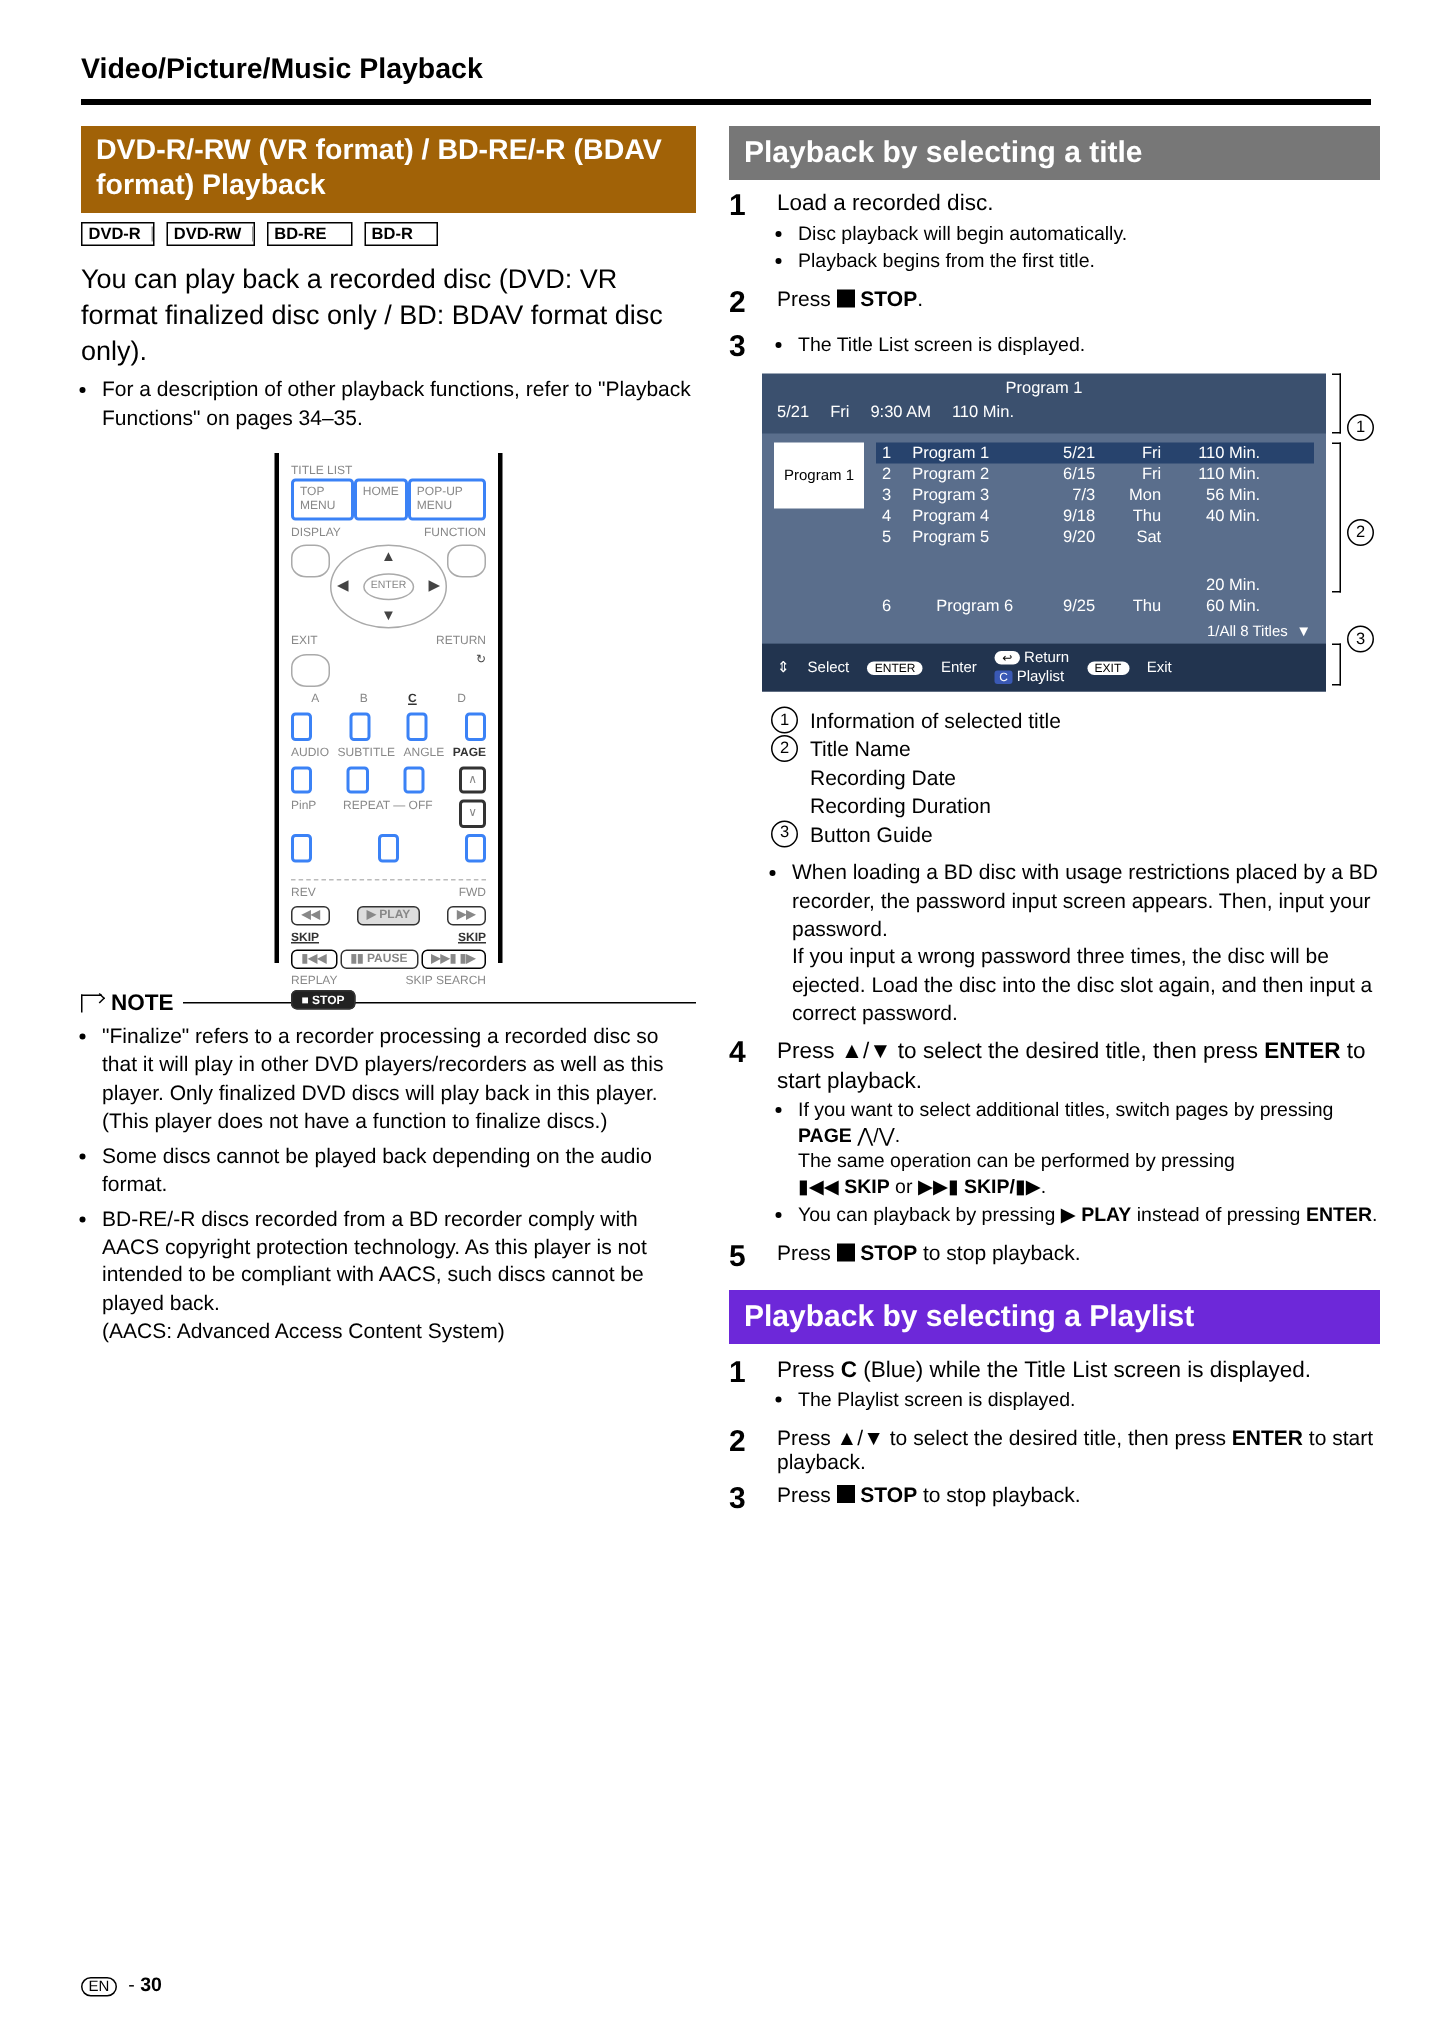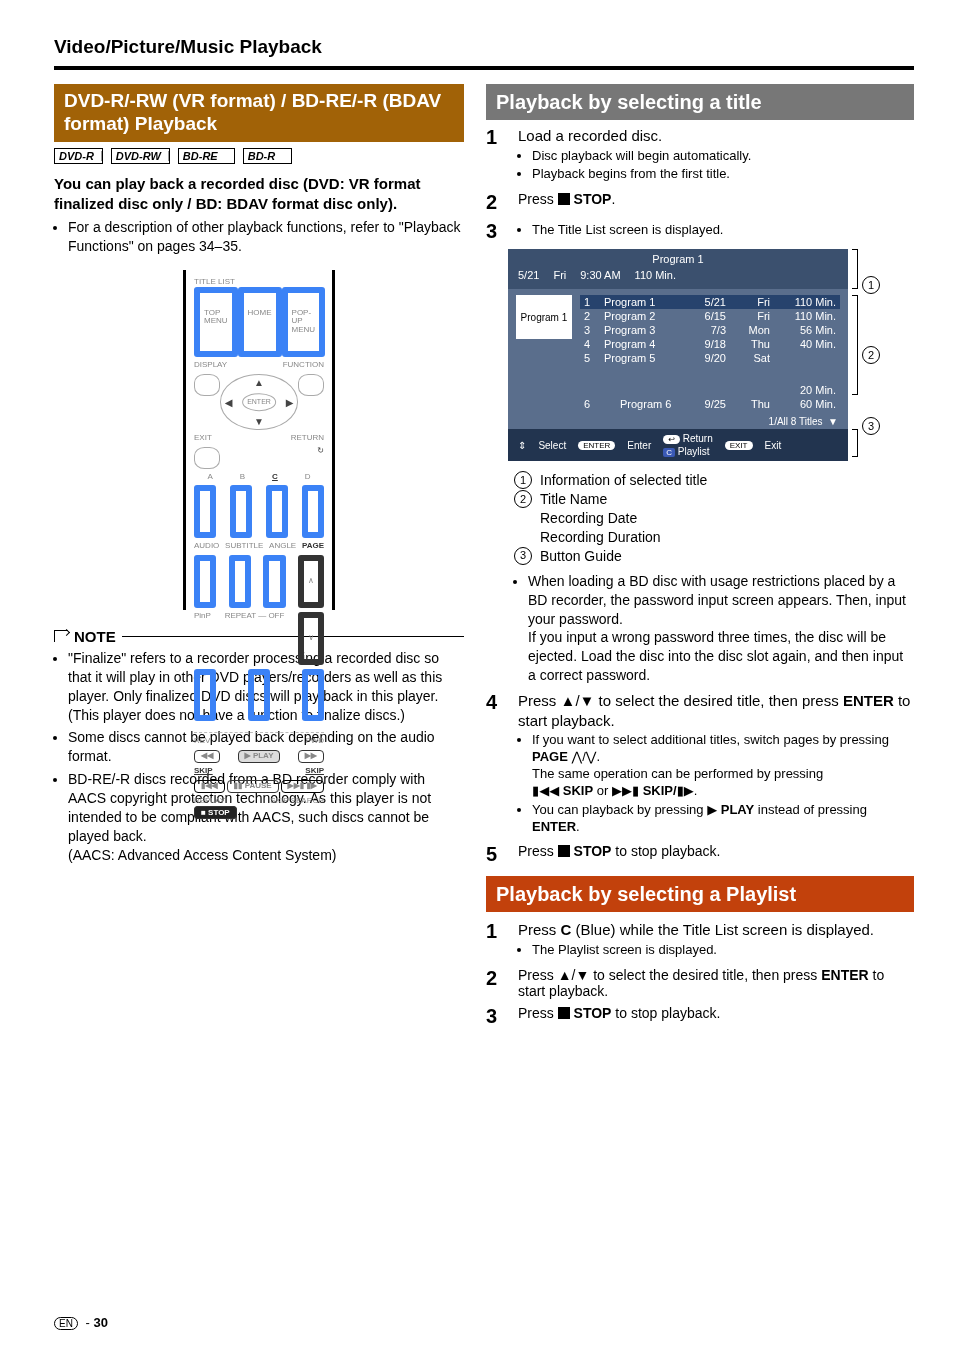--- a/index.html
+++ b/index.html
@@ -20,31 +20,31 @@
     border-top: 4px solid #000;
     margin-bottom: 14px;
   }
   .cols { display: flex; gap: 22px; }
   .col { flex: 1 1 0; }
   .section-block {
     background: #a16207; color: #fff; padding: 6px 10px;
     font-weight: bold; font-size: 19px; line-height: 1.2;
     margin-bottom: 6px;
   }
-  .badges { display: flex; gap: 8px; margin: 4px 0 10px; font-style: italic; }
+  .badges { display: flex; gap: 8px; margin: 4px 0 10px; }
   .badge {
     font-size: 11px; font-weight: bold;
     border: 1px solid #000; padding: 1px 4px;
   }
   .badge-right-line { position: relative; padding-right: 8px; }
   .badge-right-line::after {
     content: ""; position: absolute; right: 0; top: 2px; bottom: 2px;
     width: 1px; background: #999;
   }
-  .body-text { font-size: 15px; line-height: 1.35; font-weight: bold; }
+  .body-text { font-size: 18px; line-height: 1.35; }
   .bullets { padding-left: 14px; }
   .bullets li { list-style: disc; font-size: 14px; line-height: 1.35; margin-bottom: 4px; }
   .note-title {
     display: flex; align-items: center; gap: 6px;
     font-weight: bold; font-size: 15px;
     margin-top: 18px;
   }
   .note-line {
     flex-grow: 1; height: 1px; background: #000;
   }
@@ -52,38 +52,38 @@
     margin: 14px auto 8px; display: block;
     width: 152px; height: 340px;
     border-left: 3.5px solid #000;
     border-right: 3.5px solid #000;
     padding: 8px 8px;
     font-size: 8px; color: #888;
     position: relative;
     line-height: 1.1;
   }
   .remote-img .row { display: flex; justify-content: space-between; margin-bottom: 4px; }
-  .btn-outline { border: 6px solid #3b82f6; border-radius: 3px; padding: 16px 4px; }
+  .btn-outline { border: 2px solid #3b82f6; border-radius: 3px; padding: 3px 4px; }
   .btn-oval { border: 1px solid #aaa; border-radius: 40%; width: 26px; height: 22px; display:flex; align-items:center; justify-content:center; }
   .big-oval { width: 80px; height: 56px; border:1px solid #aaa; border-radius:50%; margin: 0 auto; position:relative; }
   .big-oval .arrow { position:absolute; font-size:10px; color:#444; }
   .big-oval .enter { position:absolute; left:50%; top:50%; transform:translate(-50%,-50%); font-size:7px; border:1px solid #aaa; border-radius:50%; padding:4px; }
   .pillbtn { border:1.5px solid #333; border-radius:4px; padding:1px 6px; font-size:8px; font-weight:bold; }
   .pillbtn.dark { background:#ddd; }
   .pillbtn.black { background:#222; color:#fff; }
   .key-black { display:inline-block; width:12px; height:12px; background:#000; vertical-align:-1px; }
   .step-num { font-weight:bold; font-size:20px; width:22px; display:inline-block; }
   .step { display:flex; gap:10px; margin-bottom:6px; font-size:14px; }
   .step .step-body { flex:1; }
   .step .step-body .title-line { font-size:15px; line-height:1.3; }
   .step .step-body .sub-ul { padding-left:14px; margin-top:2px; }
   .step .step-body .sub-ul li { list-style:disc; font-size:13px; line-height:1.3; margin-bottom:2px; }
   .title-list-box { margin: 6px 0 10px 22px; }
   .tl-wrap { display:flex; align-items:stretch; }
-  .tl-screen { background:#3b506e; color:#fff; font-size:11px; width:340px; }
+  .tl-screen { background:#3b506e; color:#fff; font-size:11px; width:376px; }
   .tl-header { padding:4px 10px 8px; }
   .tl-header-row { display:flex; gap:14px; margin-top:4px; }
   .tl-main { background:#5a6e8c; padding:6px 8px 18px; display:flex; gap:8px; position:relative; }
   .tl-thumb { background:#fff; color:#000; font-size:10px; width:60px; height:44px; display:flex; align-items:center; justify-content:center; text-align:center; }
   .tl-rows .r { display:flex; gap:14px; padding:1px 4px; }
   .tl-rows .r.sel { background:#27436d; }
   .tl-foot { background:#22344f; padding:4px 10px; display:flex; gap:12px; align-items:center; font-size:10px; }
   .tiny-ico { background:#000; color:#fff; font-size:8px; padding:0 3px; border-radius:2px; }
   .tiny-ico.round { background:#fff; color:#000; border-radius:8px; padding:0 5px; }
   .callout-col { width:26px; display:flex; flex-direction:column; justify-content:space-around; align-items:center; }
@@ -396,21 +396,21 @@
       </div>
     </div>
 
     <div class="step">
       <span class="step-num">5</span>
       <div class="step-body title-line">
         <span>Press </span><span class="key-black"></span><b> STOP</b><span> to stop playback.</span>
       </div>
     </div>
 
-    <div class="section-block" style="background:#c2410c; font-size:20px; margin-top:10px;">Playback by selecting a Playlist</div>
+    <div class="section-block" style="background:#6d28d9; font-size:20px; margin-top:10px;">Playback by selecting a Playlist</div>
 
     <div class="step" style="margin-top:8px;">
       <span class="step-num">1</span>
       <div class="step-body">
         <div class="title-line">
           <span>Press </span><b>C</b><span> (Blue) while the Title List screen is displayed.</span>
         </div>
         <ul class="sub-ul">
             <li>The Playlist screen is displayed.</li>
           </ul>

